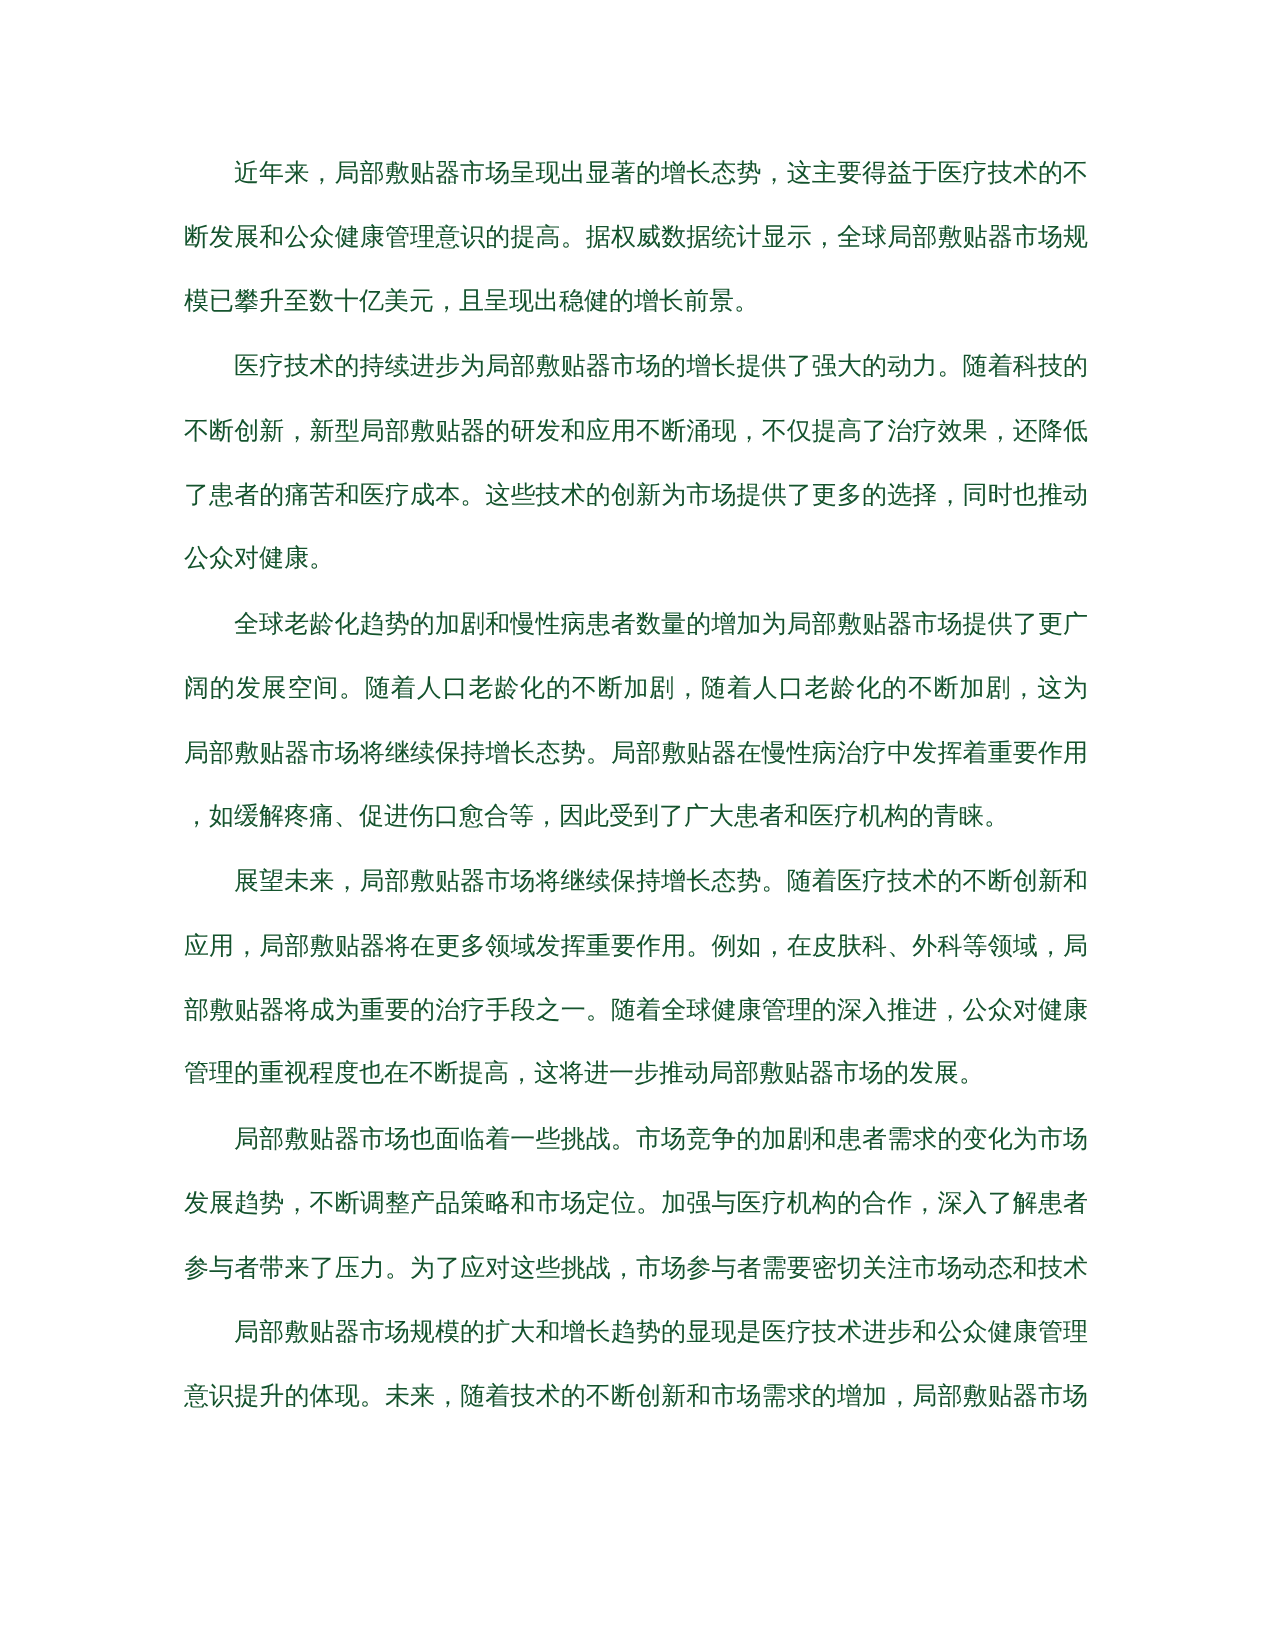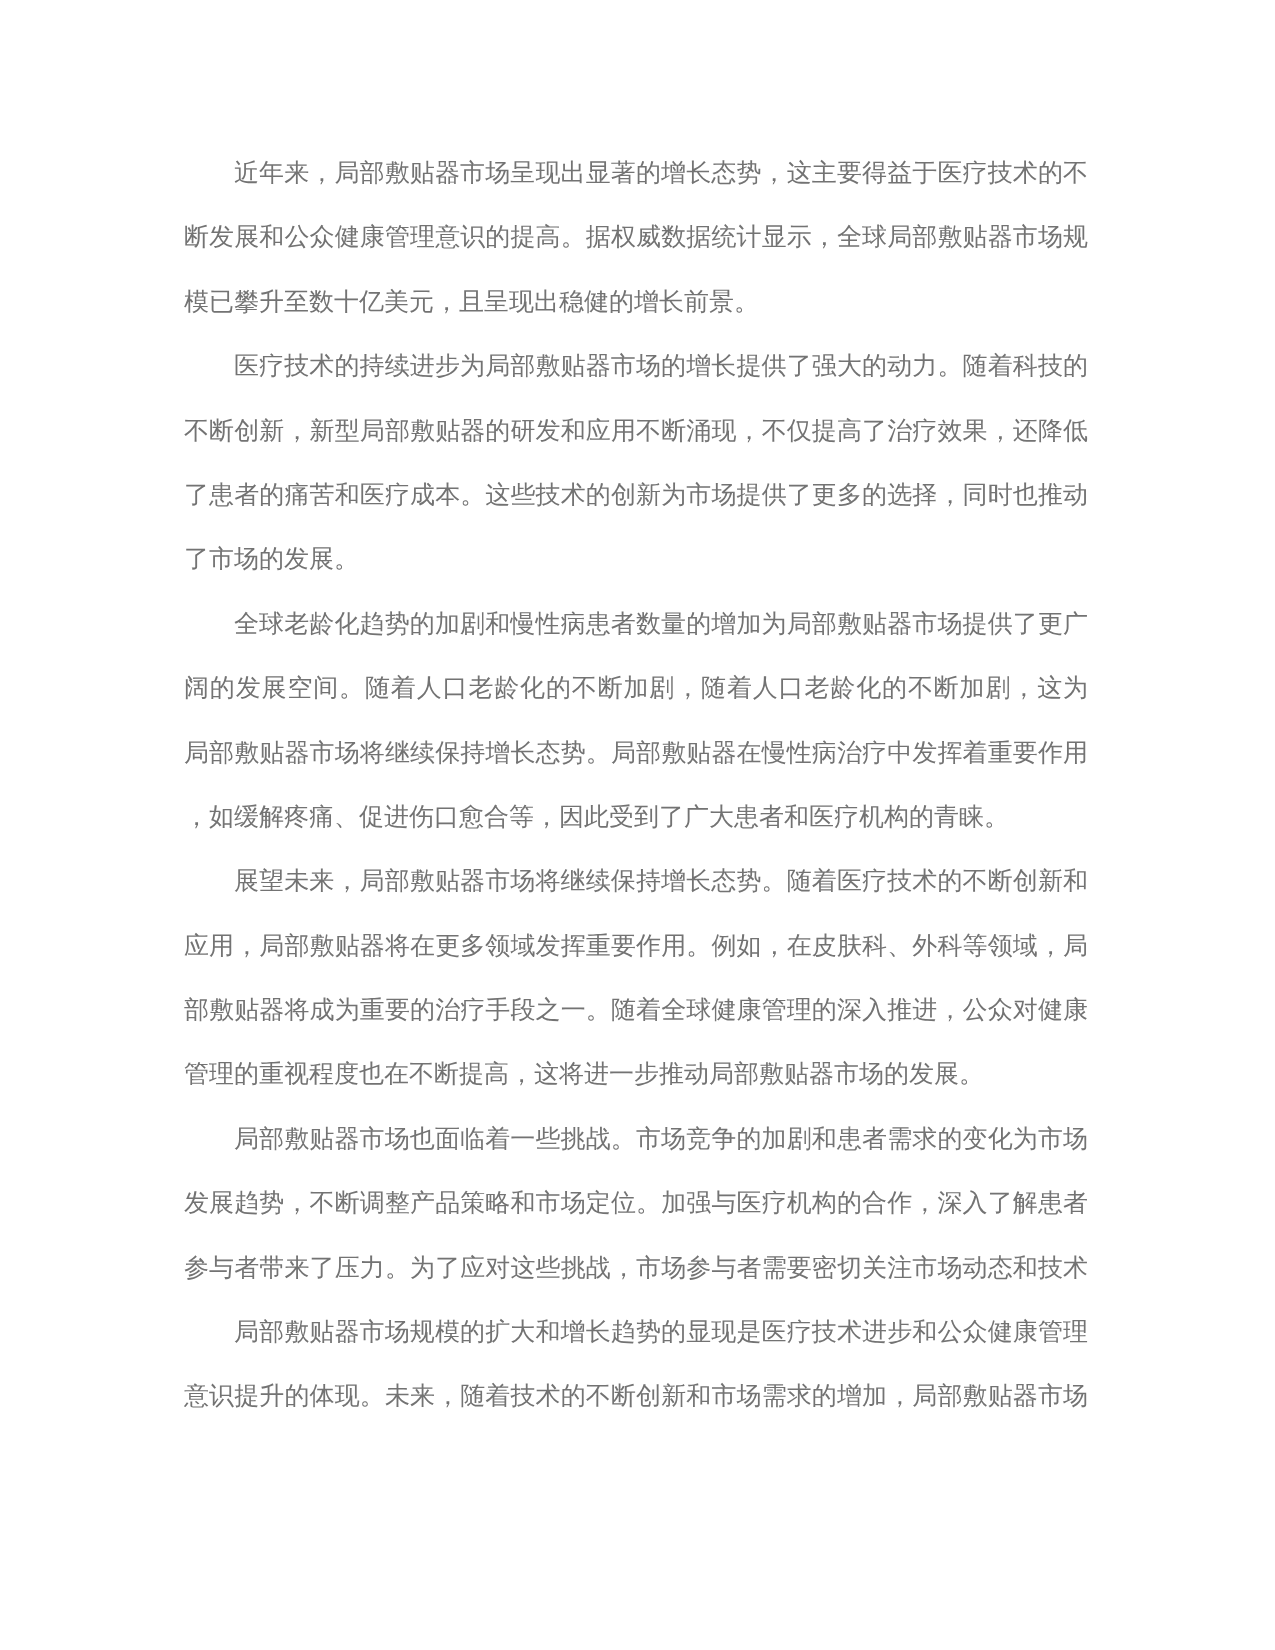--- a/index.html
+++ b/index.html
@@ -30,34 +30,35 @@
     text-align: justify;
     text-align-last: justify;
     overflow: hidden;
   }
   .line.indent {
     text-indent: 2em;
   }
   .line.para-end {
     text-align: left;
     text-align-last: left;
+    font-family: Liberation Serif, serif;
   }
 </style>
 </head>
 <body>
 
 <div class="page">
-  <div class="text-block" style="background: rgb(255, 255, 255); color: #737373;">
+  <div class="text-block" style="background: rgb(255, 255, 255); color: #14532d;">
       <div class="line indent">近年来，局部敷贴器市场呈现出显著的增长态势，这主要得益于医疗技术的不</div>
       <div class="line">断发展和公众健康管理意识的提高。据权威数据统计显示，全球局部敷贴器市场规</div>
       <div class="line para-end">模已攀升至数十亿美元，且呈现出稳健的增长前景。</div>
       <div class="line indent">医疗技术的持续进步为局部敷贴器市场的增长提供了强大的动力。随着科技的</div>
       <div class="line">不断创新，新型局部敷贴器的研发和应用不断涌现，不仅提高了治疗效果，还降低</div>
       <div class="line">了患者的痛苦和医疗成本。这些技术的创新为市场提供了更多的选择，同时也推动</div>
-      <div class="line para-end">了市场的发展。</div>
+      <div class="line para-end">公众对健康。</div>
       <div class="line indent">全球老龄化趋势的加剧和慢性病患者数量的增加为局部敷贴器市场提供了更广</div>
       <div class="line">阔的发展空间。随着人口老龄化的不断加剧，随着人口老龄化的不断加剧，这为</div>
       <div class="line">局部敷贴器市场将继续保持增长态势。局部敷贴器在慢性病治疗中发挥着重要作用</div>
       <div class="line para-end">，如缓解疼痛、促进伤口愈合等，因此受到了广大患者和医疗机构的青睐。</div>
       <div class="line indent">展望未来，局部敷贴器市场将继续保持增长态势。随着医疗技术的不断创新和</div>
       <div class="line">应用，局部敷贴器将在更多领域发挥重要作用。例如，在皮肤科、外科等领域，局</div>
       <div class="line">部敷贴器将成为重要的治疗手段之一。随着全球健康管理的深入推进，公众对健康</div>
       <div class="line para-end">管理的重视程度也在不断提高，这将进一步推动局部敷贴器市场的发展。</div>
       <div class="line indent">局部敷贴器市场也面临着一些挑战。市场竞争的加剧和患者需求的变化为市场</div>
       <div class="line">发展趋势，不断调整产品策略和市场定位。加强与医疗机构的合作，深入了解患者</div>

